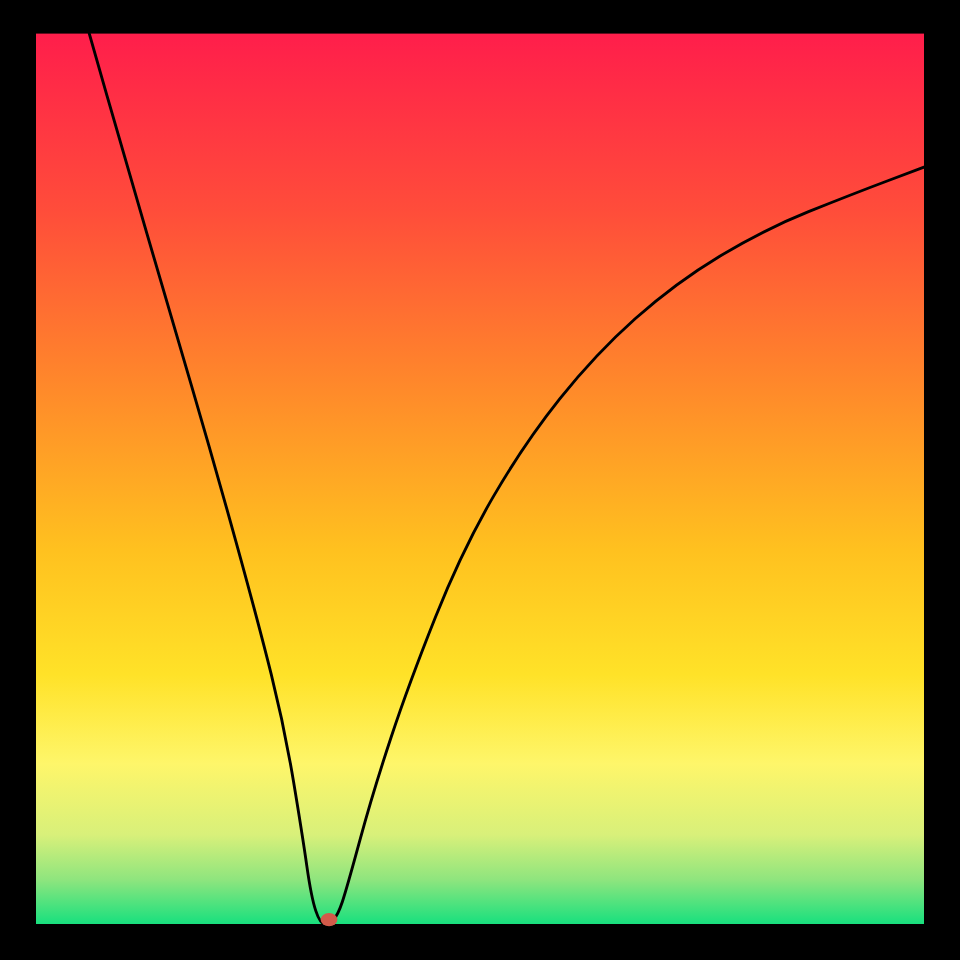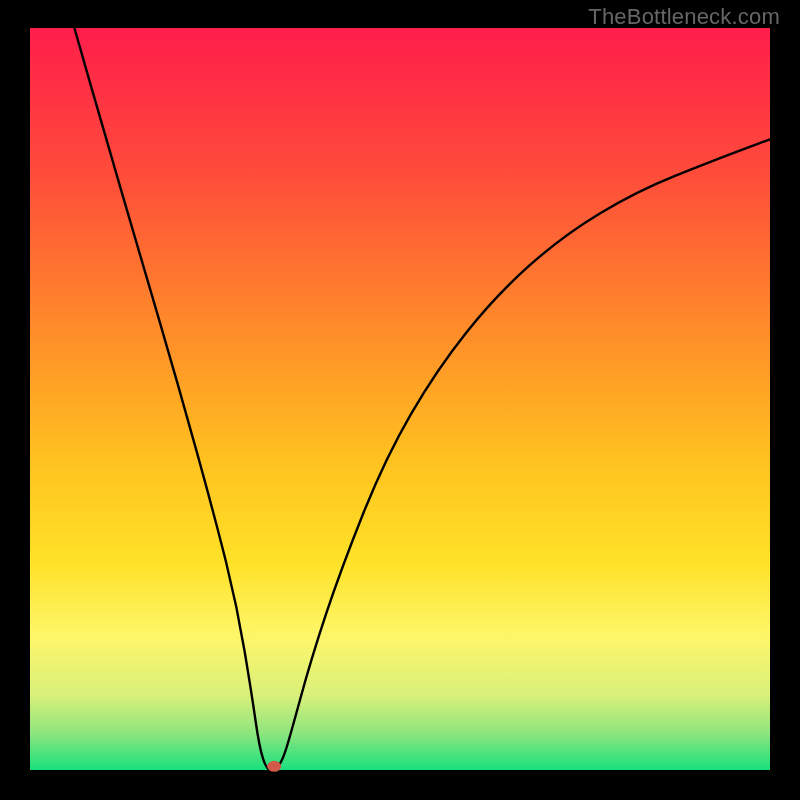--- a/index.html
+++ b/index.html
@@ -32,21 +32,20 @@
   svg {
     position: absolute;
     left: 0;
     top: 0;
   }
 </style>
 </head>
 <body>
 
 <div class="frame">
-  <div class="watermark">TheBottleneck.com</div>
 
   <svg id="chart-svg" width="800" height="800">
     <defs>
       <linearGradient id="bg-grad" x1="0" y1="0" x2="0" y2="1">
           <stop offset="0%" stop-color="#ff1e4b"></stop>
           <stop offset="20%" stop-color="#ff4d3a"></stop>
           <stop offset="40%" stop-color="#ff8a2a"></stop>
           <stop offset="57.99999999999999%" stop-color="#ffc11f"></stop>
           <stop offset="72%" stop-color="#ffe228"></stop>
           <stop offset="82%" stop-color="#fef66a"></stop>

